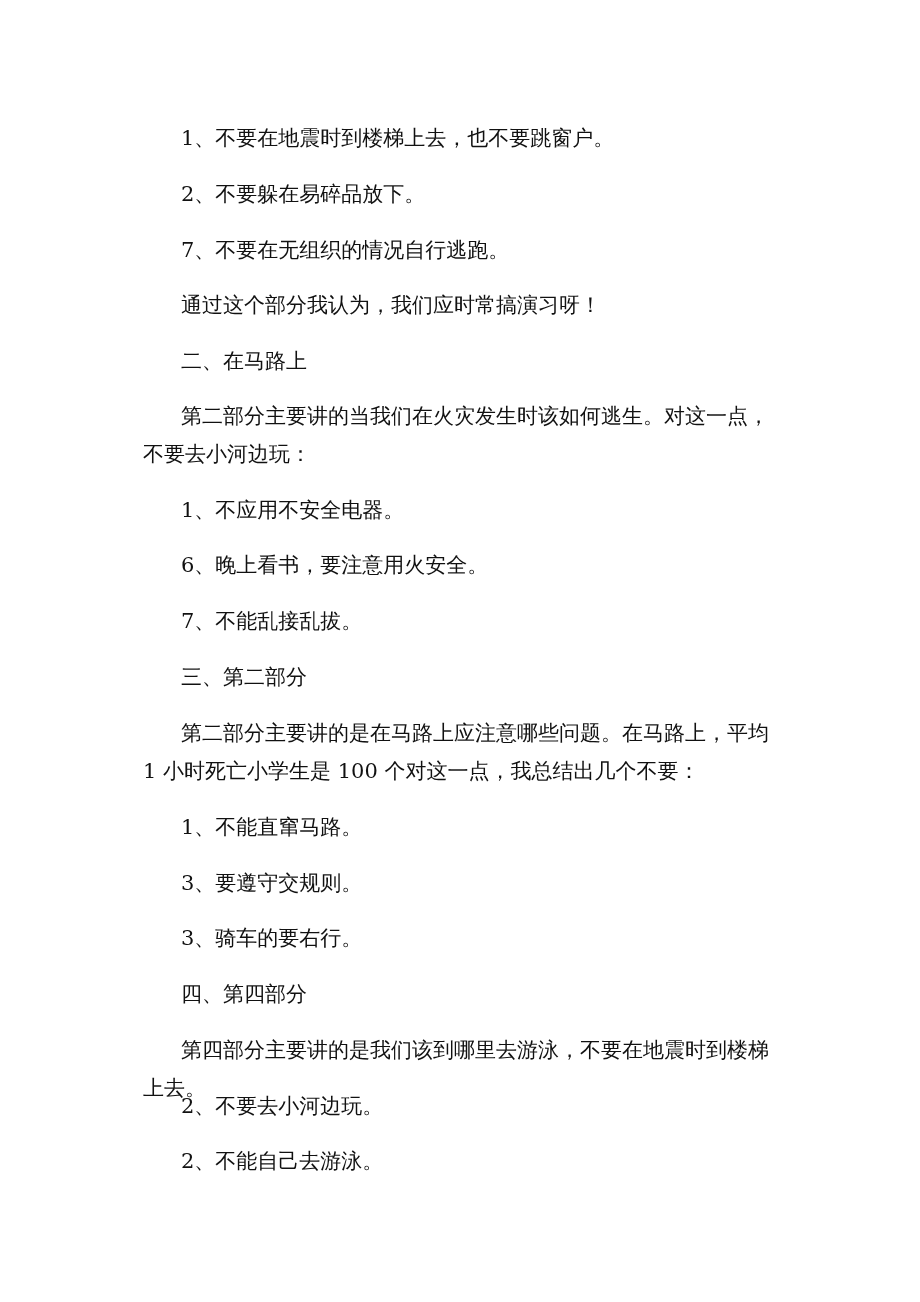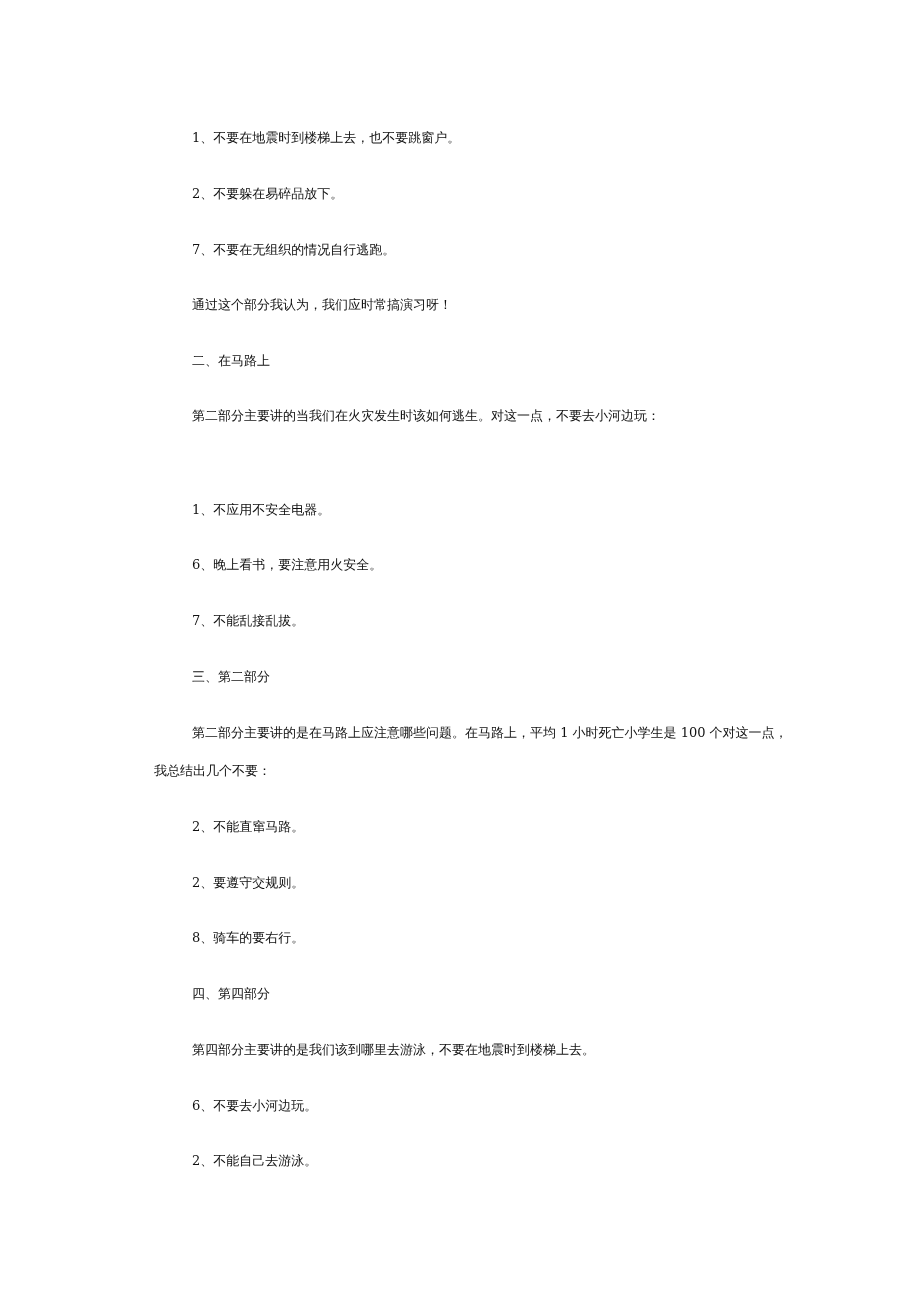--- a/index.html
+++ b/index.html
@@ -16,23 +16,23 @@
     color: #111111;
   }
   .page {
     position: absolute;
     left: 138px;
     top: 0;
     width: 643px;
   }
   .para {
     position: absolute;
-    left: 16px;
+    left: 5px;
     width: 643px;
-    font-size: 13px;
+    font-size: 21px;
     line-height: 38px;
     text-indent: 38px;
     white-space: normal;
     word-break: break-all;
     margin: 0;
   }
 </style>
 </head>
 <body>
 
@@ -41,20 +41,20 @@
   <p class="para" style="top:175px">2、不要躲在易碎品放下。</p>
   <p class="para" style="top:231px">7、不要在无组织的情况自行逃跑。</p>
   <p class="para" style="top:286px">通过这个部分我认为，我们应时常搞演习呀！</p>
   <p class="para" style="top:342px">二、在马路上</p>
   <p class="para" style="top:397px">第二部分主要讲的当我们在火灾发生时该如何逃生。对这一点，不要去小河边玩：</p>
   <p class="para" style="top:491px">1、不应用不安全电器。</p>
   <p class="para" style="top:546px">6、晚上看书，要注意用火安全。</p>
   <p class="para" style="top:602px">7、不能乱接乱拔。</p>
   <p class="para" style="top:658px">三、第二部分</p>
   <p class="para" style="top:714px">第二部分主要讲的是在马路上应注意哪些问题。在马路上，平均 1 小时死亡小学生是 100 个对这一点，我总结出几个不要：</p>
-  <p class="para" style="top:808px">2、不能直窜马路。</p>
-  <p class="para" style="top:864px">2、要遵守交规则。</p>
-  <p class="para" style="top:919px">8、骑车的要右行。</p>
+  <p class="para" style="top:808px">1、不能直窜马路。</p>
+  <p class="para" style="top:864px">3、要遵守交规则。</p>
+  <p class="para" style="top:919px">3、骑车的要右行。</p>
   <p class="para" style="top:975px">四、第四部分</p>
   <p class="para" style="top:1031px">第四部分主要讲的是我们该到哪里去游泳，不要在地震时到楼梯上去。</p>
-  <p class="para" style="top:1087px">6、不要去小河边玩。</p>
+  <p class="para" style="top:1087px">2、不要去小河边玩。</p>
   <p class="para" style="top:1142px">2、不能自己去游泳。</p>
 </div>
 
 </body></html>

